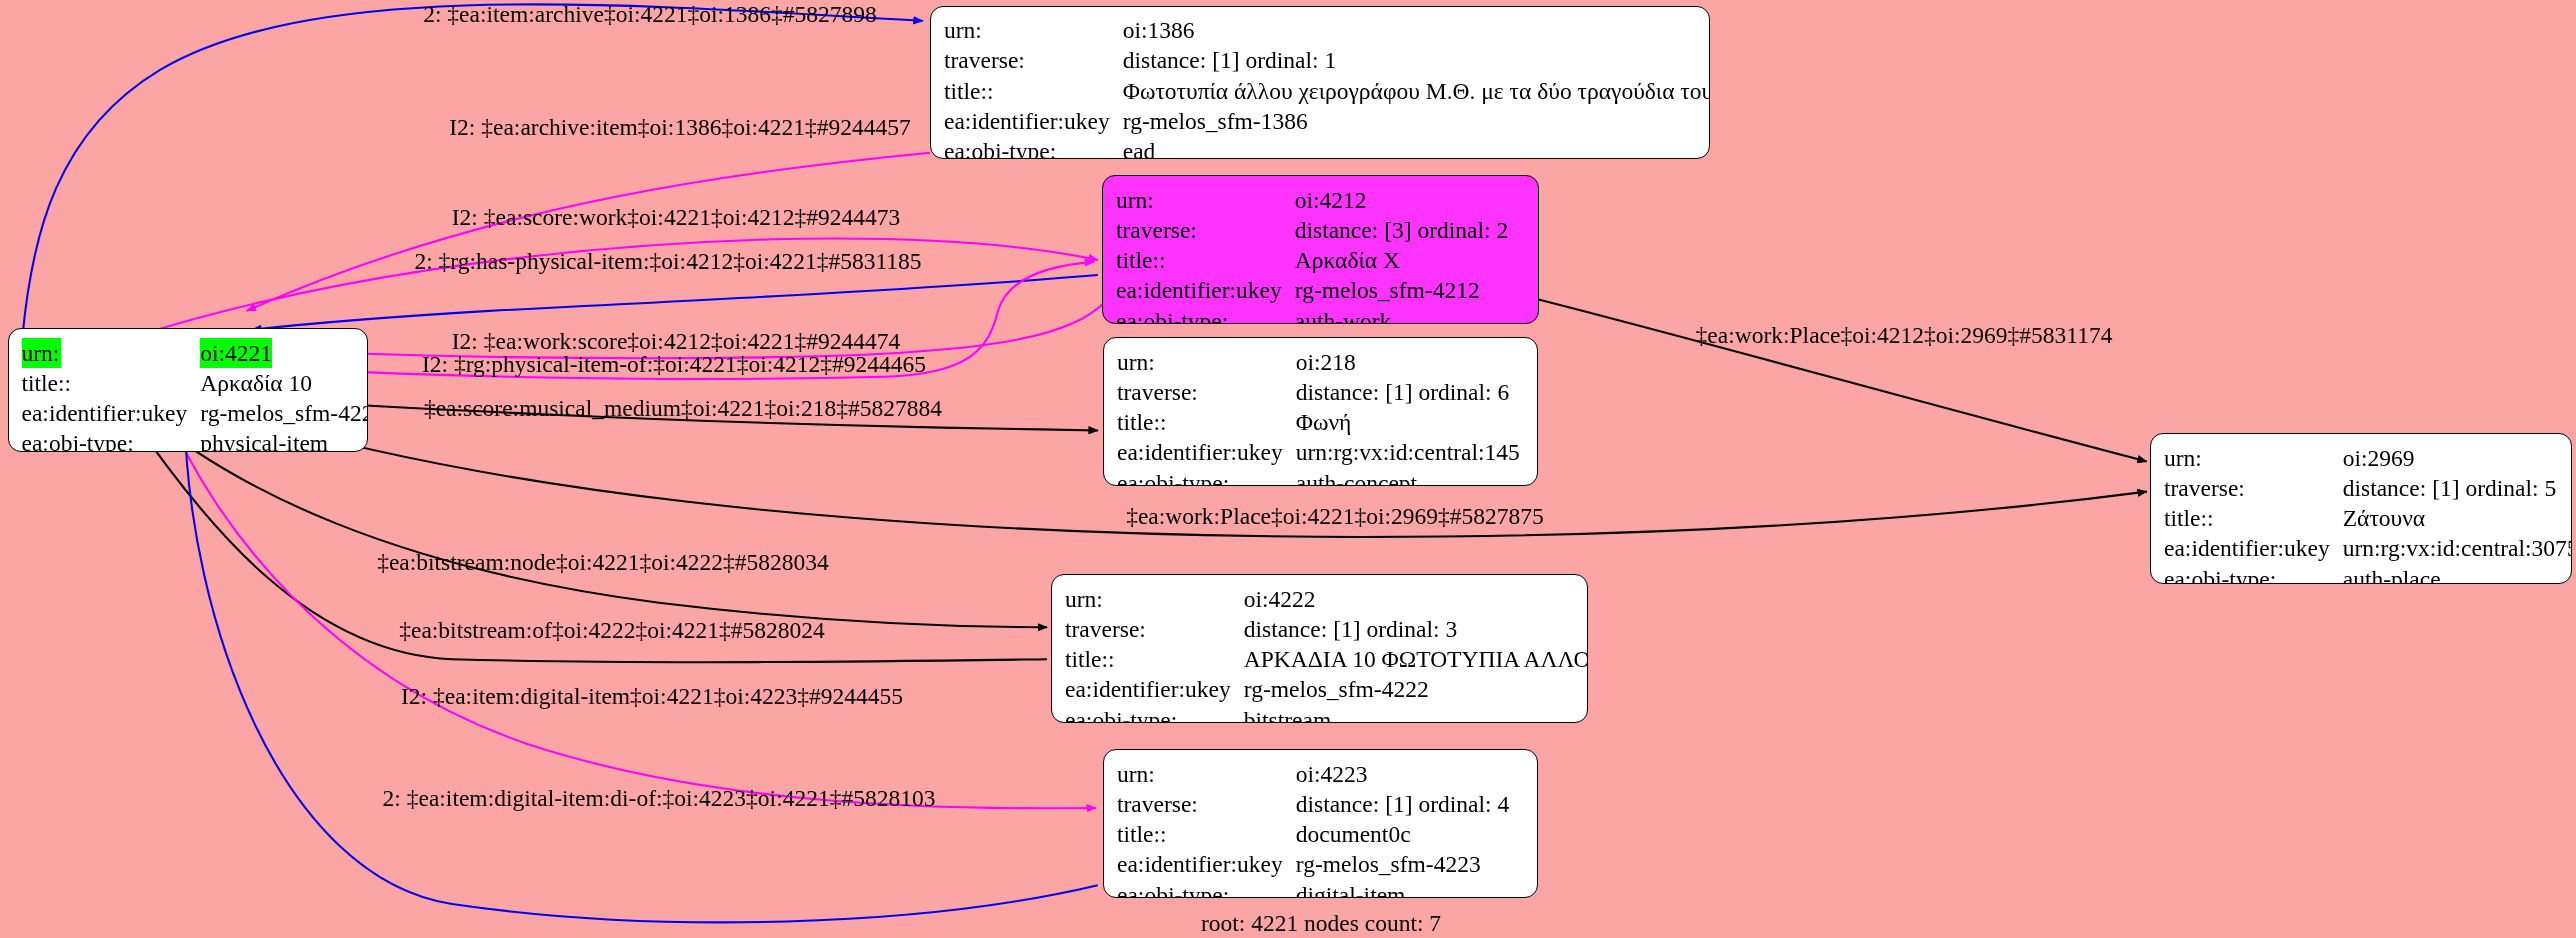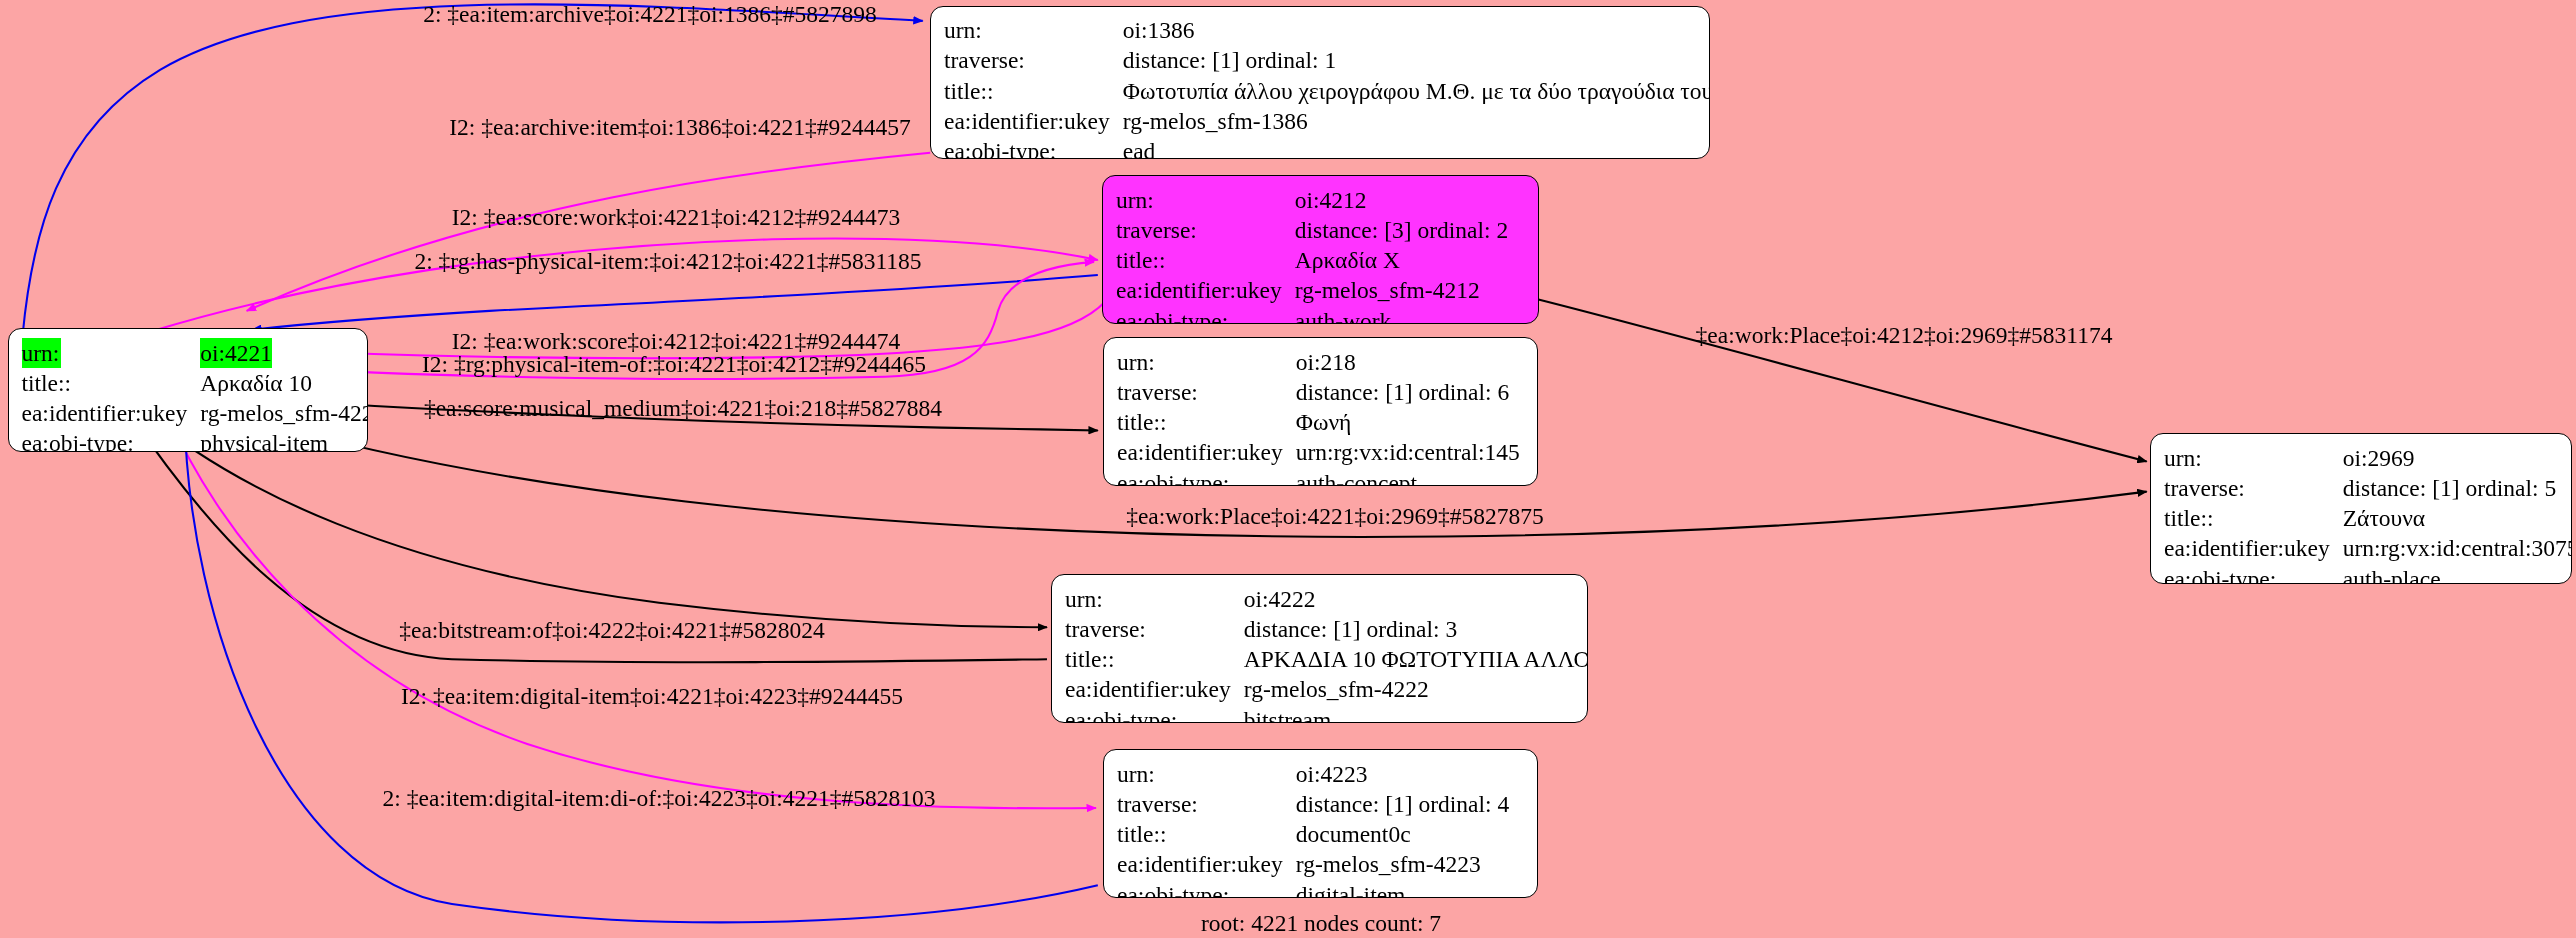--- a/index.html
+++ b/index.html
@@ -309,20 +309,21 @@
 
   <div class="edge-label" style="left:650px; top:15px;">2: ‡ea:item:archive‡oi:4221‡oi:1386‡#5827898</div>
   <div class="edge-label" style="left:680px; top:128px;">I2: ‡ea:archive:item‡oi:1386‡oi:4221‡#9244457</div>
   <div class="edge-label" style="left:676px; top:218px;">I2: ‡ea:score:work‡oi:4221‡oi:4212‡#9244473</div>
   <div class="edge-label" style="left:668px; top:262px;">2: ‡rg:has-physical-item:‡oi:4212‡oi:4221‡#5831185</div>
   <div class="edge-label" style="left:676px; top:320px;margin-top:22px;">I2: ‡ea:work:score‡oi:4212‡oi:4221‡#9244474</div>
   <div class="edge-label" style="left:674px; top:365px;">I2: ‡rg:physical-item-of:‡oi:4221‡oi:4212‡#9244465</div>
   <div class="edge-label" style="left:659px; top:409px;margin-left:24px;">‡ea:score:musical_medium‡oi:4221‡oi:218‡#5827884</div>
   <div class="edge-label" style="left:1904px; top:336px;">‡ea:work:Place‡oi:4212‡oi:2969‡#5831174</div>
   <div class="edge-label" style="left:1335px; top:517px;text-align:right;">‡ea:work:Place‡oi:4221‡oi:2969‡#5827875</div>
+  <div class="edge-label" style="left:603px; top:563px;">‡ea:bitstream:node‡oi:4221‡oi:4222‡#5828034</div>
   <div class="edge-label" style="left:612px; top:631px;">‡ea:bitstream:of‡oi:4222‡oi:4221‡#5828024</div>
   <div class="edge-label" style="left:652px; top:697px;">I2: ‡ea:item:digital-item‡oi:4221‡oi:4223‡#9244455</div>
   <div class="edge-label" style="left:659px; top:799px;">2: ‡ea:item:digital-item:di-of:‡oi:4223‡oi:4221‡#5828103</div>
 
   <div class="footer-label" style="left:1321px; top:923px;">root: 4221 nodes count: 7</div>
 
 </div>
 
 
 </body></html>

